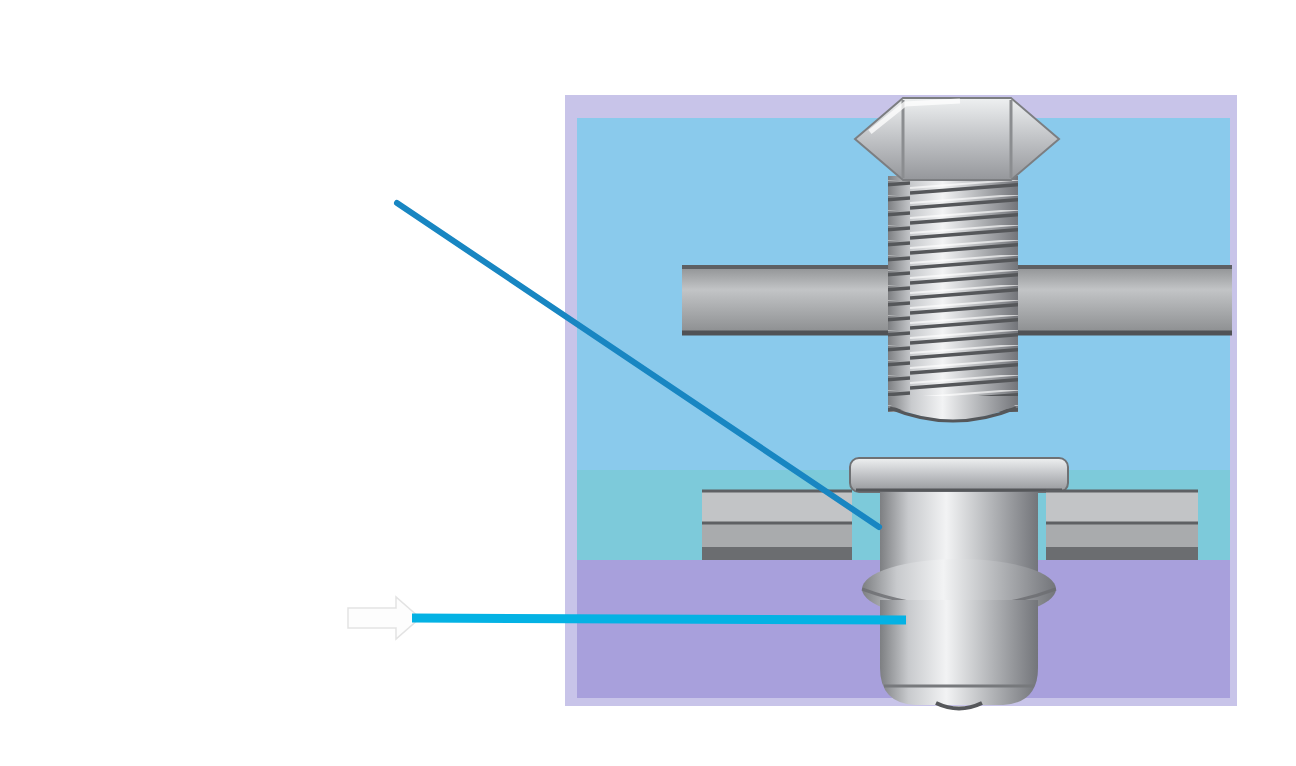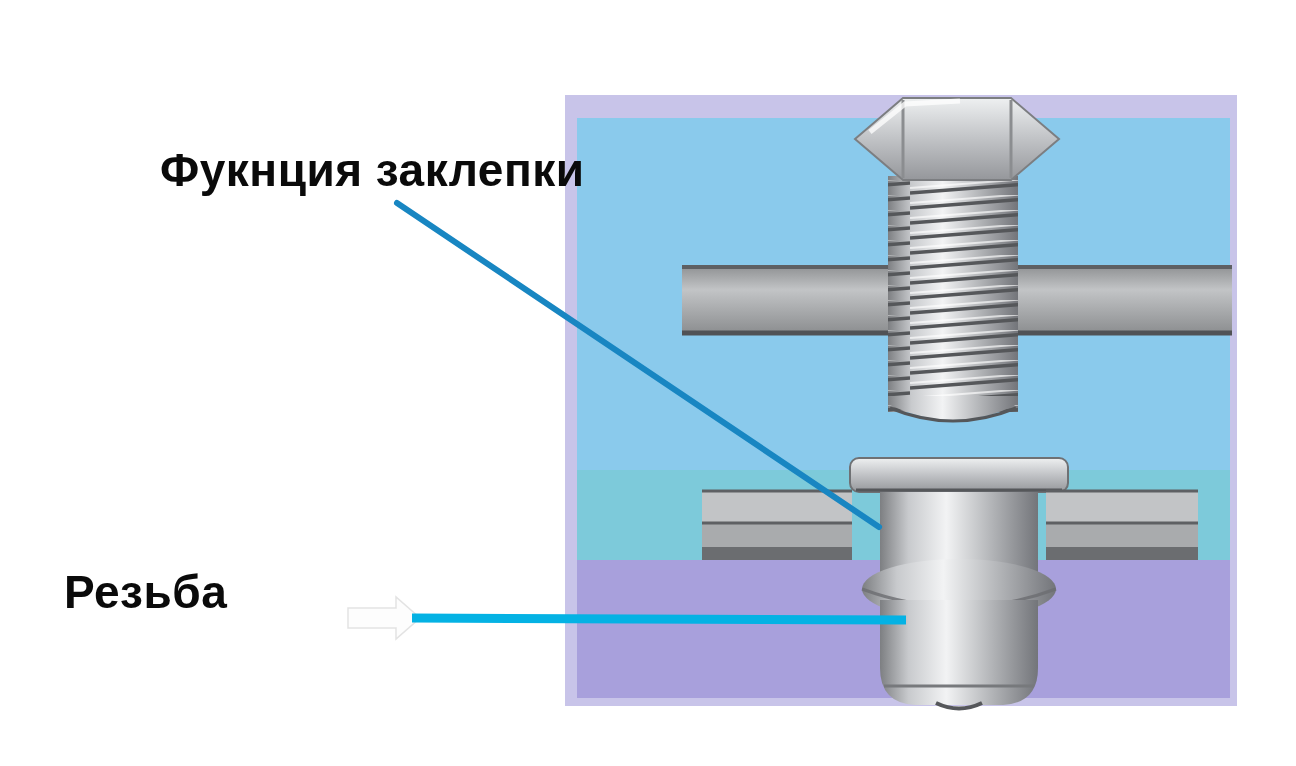--- a/index.html
+++ b/index.html
@@ -115,17 +115,15 @@
       <path d="M1046 491 H1198 M1046 523 H1198" stroke="#5e6063" stroke-width="3" fill="none"></path>
     </g>
 
     <g>
       <line x1="397" y1="203" x2="879" y2="527" stroke-width="6" stroke-linecap="round" stroke="#1886c2"></line>
       <polygon points="348,608 396,608 396,597 420,618 396,639 396,628 348,628" fill="#fdfdfd" stroke="#e3e3e3" stroke-width="1.5"></polygon>
       <line x1="412" y1="618" x2="906" y2="620" stroke-width="9" stroke-linecap="butt" stroke="#04b2e4"></line>
     </g>
   </svg>
 
-  <div class="callout-label label-rivet-function">Фукнция заклепки</div>
 
-  <div class="callout-label label-thread">Резьба</div>
 
 </div>
 
 </body></html>

